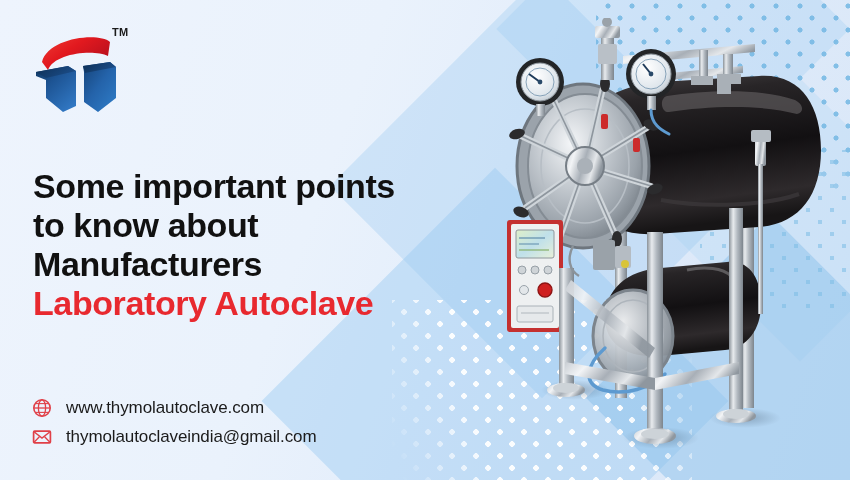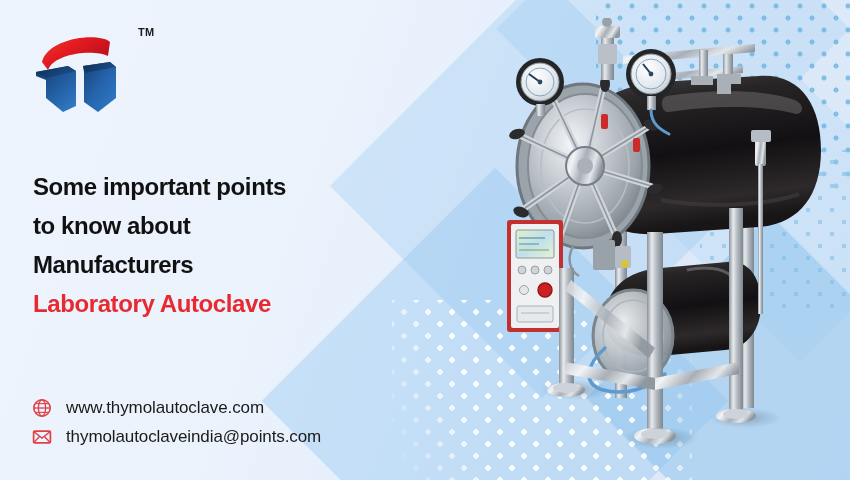--- a/index.html
+++ b/index.html
@@ -94,31 +94,30 @@
   
   #logo-block {
     position:absolute; left:28px; top:22px;
     width:110px; height:92px;
   }
   #logo-mark { position:absolute; left:0; top:0; }
   #tm-mark {
     position:absolute; left:84px; top:4px;
     font-size:11px; font-weight:700; color:#1b1b1b;
     letter-spacing:0.4px;
-    margin-left:26px;
   }
 
   
   #headline {
     position:absolute; left:33px; top:167px;
     width:470px;
   }
   #headline .line {
     display:block;
-    font-size:24px;
+    font-size:34px;
     font-weight:bold;
     line-height:39px;
     letter-spacing:-0.4px;
     color:#111111;
     white-space:nowrap;
   }
   #headline .line.accent { color:#e8292f; }
 
   
   #contact {
@@ -224,21 +223,21 @@
     </div>
 
     <div class="contact-row">
       <span class="contact-icon">
         <svg width="20" height="20" viewBox="0 0 20 20">
           <rect x="1.6" y="4.2" width="16.8" height="11.6" rx="1" fill="none" stroke="#e04048" stroke-width="1.7"></rect>
           <path d="M2.3 5 L10 11 L17.7 5" fill="none" stroke="#e04048" stroke-width="1.5"></path>
           <path d="M2.3 15 L7.4 9.8 M17.7 15 L12.6 9.8" fill="none" stroke="#e04048" stroke-width="1.3"></path>
         </svg>
       </span>
-      <span class="contact-text">thymolautoclaveindia@points.com</span>
+      <span class="contact-text">thymolautoclaveindia@gmail.com</span>
     </div>
 
   </div>
 
   <div id="product">
     <svg width="390" height="452" viewBox="0 0 390 452">
       <defs>
         <linearGradient id="steel" x1="0" y1="0" x2="1" y2="0.3">
           <stop offset="0%" stop-color="#c9ced4"></stop>
           <stop offset="25%" stop-color="#f2f4f6"></stop>

